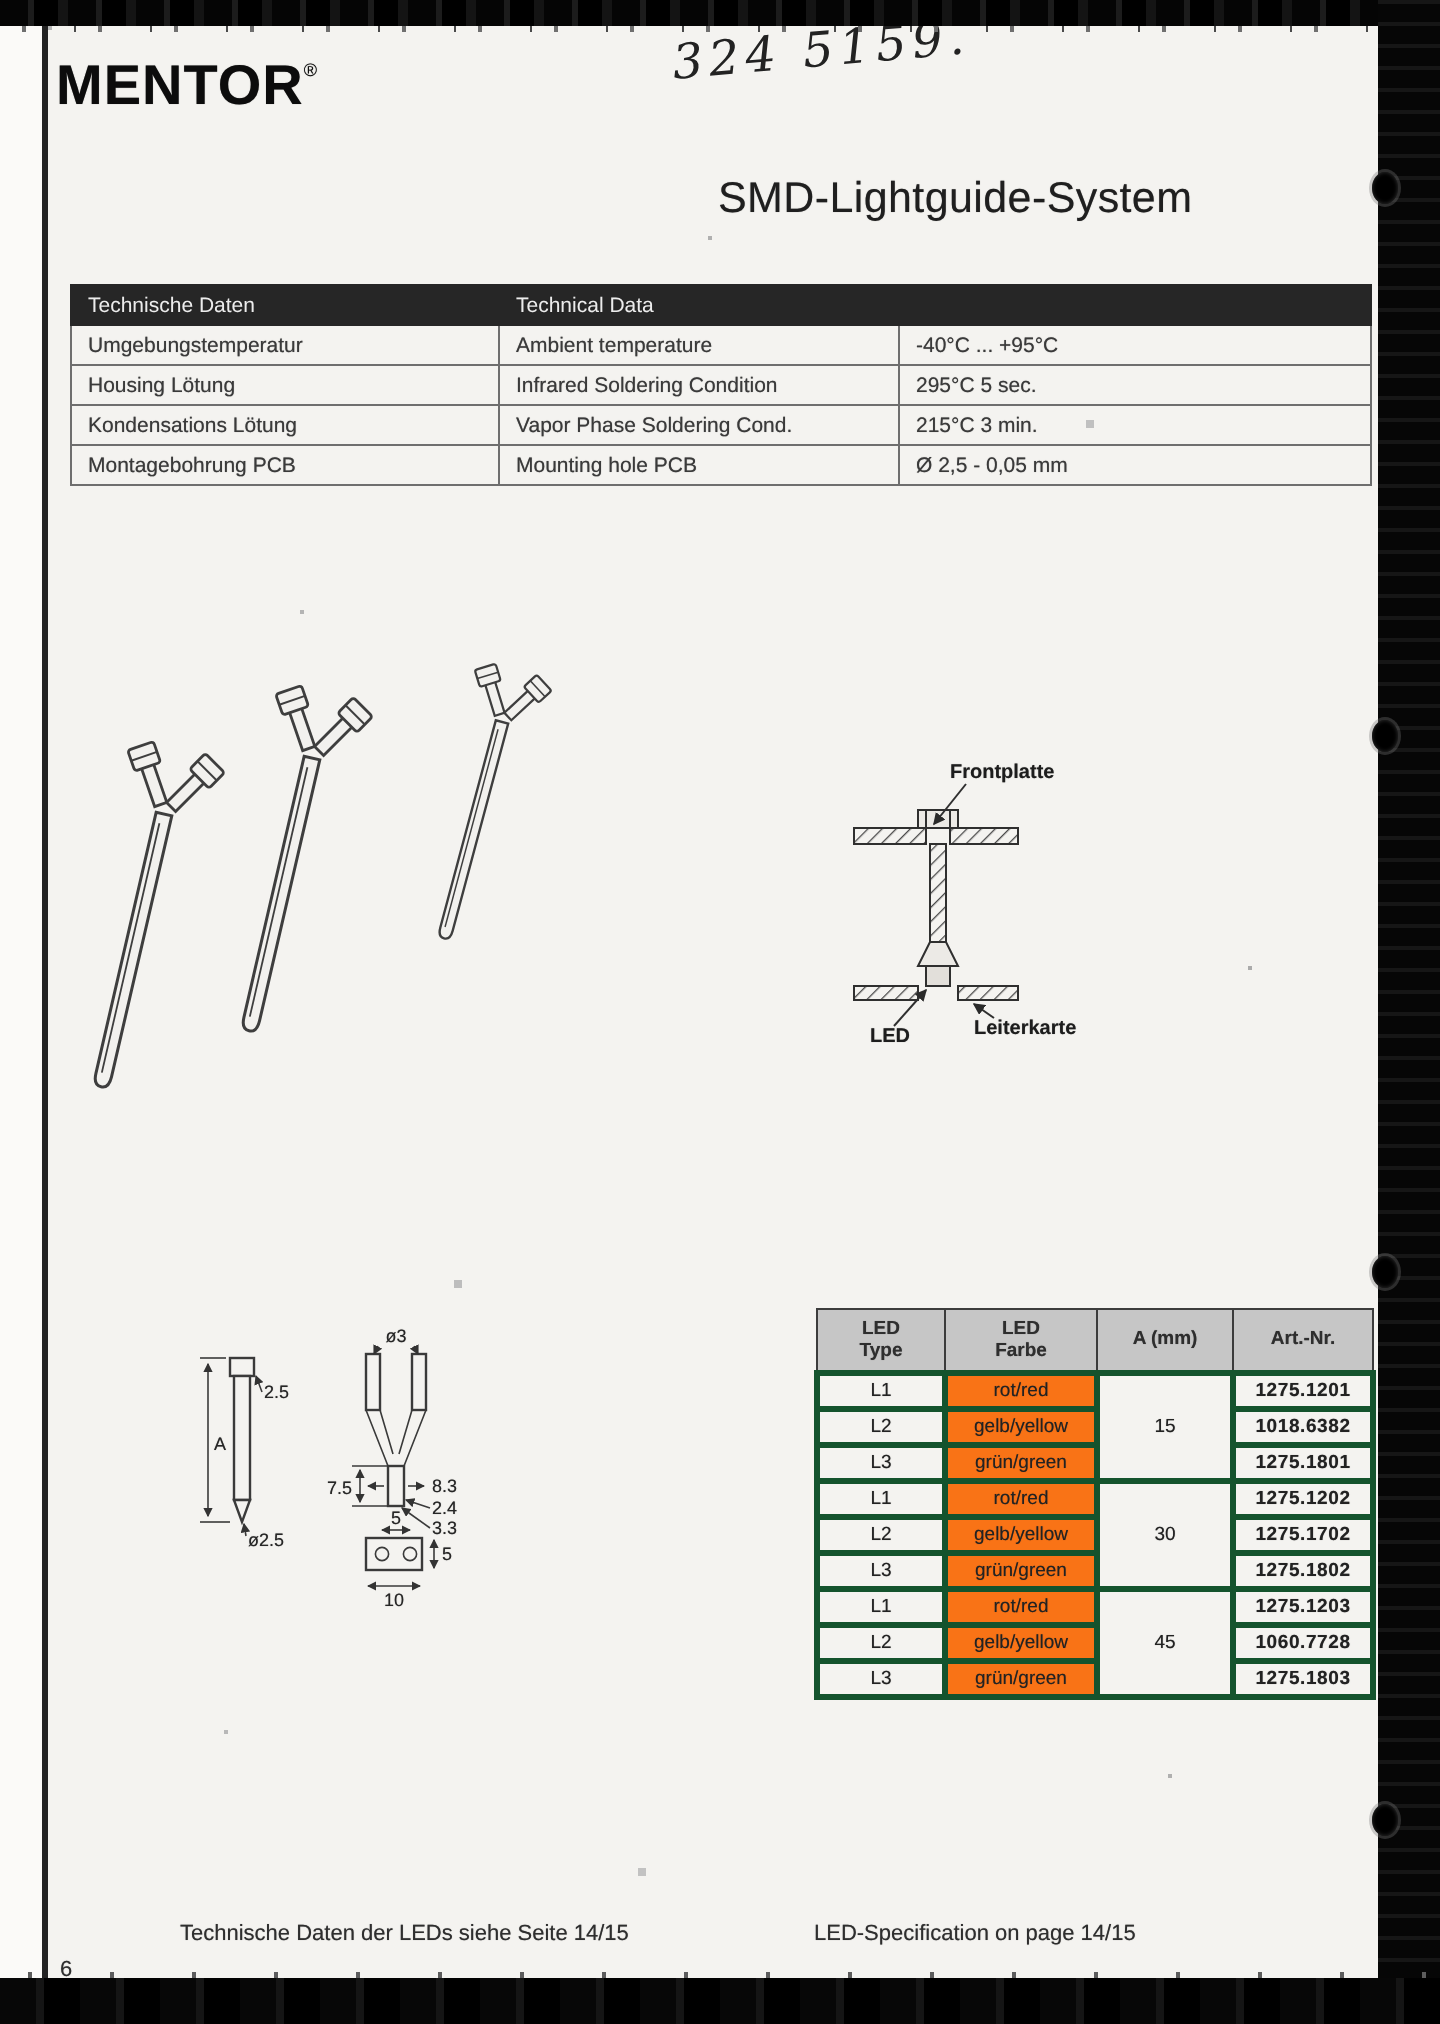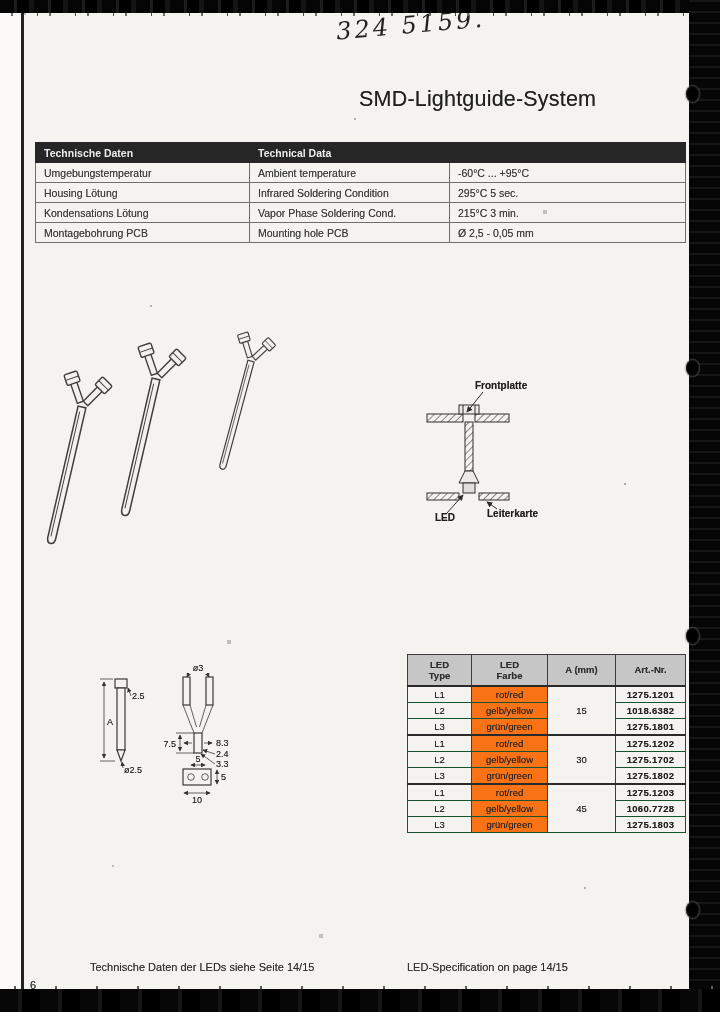--- a/index.html
+++ b/index.html
@@ -26,72 +26,73 @@
     88px 852px 0 0 #b8b8b8,296px 922px 0 1px #c2c2c2,560px 874px 0 0 #b0b0b0}
   .handwriting{position:absolute;left:312px;top:-2px;transform:rotate(-5deg);
     font-family:"DejaVu Serif",serif;font-style:italic;font-size:24px;letter-spacing:3px;color:#222;text-shadow:none}
   .logo{position:absolute;left:4px;top:14px;font-size:28px;font-weight:bold;letter-spacing:.5px;color:#0c0c0c}
   .logo sup{font-size:9px;font-weight:normal;vertical-align:14px;letter-spacing:0}
   .title{position:absolute;top:74px;font-size:21.5px;color:#1f1f1f;letter-spacing:.2px}
   .title.de{left:5px}
   .title.en{left:335px}
   table{border-collapse:collapse}
   .spec-table{position:absolute;left:11px;top:129px;width:650px;font-size:10.5px;table-layout:fixed}
-  .spec-table th{background:#262626;color:#ececec;text-align:left;font-weight:bold;padding:2px 8px;height:15px;border:1px solid #262626}
+  .spec-table th{background:#262626;color:#ececec;text-align:left;font-weight:normal;padding:2px 8px;height:15px;border:1px solid #262626}
   .spec-table td{border:1px solid #6e6e6e;height:17px;padding:1px 8px;color:#3a3a3a;overflow:hidden}
   .lg-svg{position:absolute;left:2px;top:306px}
   .cs-svg{position:absolute;left:363px;top:356px}
   .cs-svg .lbl{font-size:10px;font-weight:bold;fill:#1d1d1d;font-family:"Liberation Sans",sans-serif}
   .cs-svg .ln{stroke:#2f2f2f;stroke-width:1;fill:none}
   .cs-svg .part{stroke:#2f2f2f;stroke-width:1}
   .dim-svg{position:absolute;left:64px;top:648px}
   .dim-svg .part{fill:#f4f3f0;stroke:#3a3a3a;stroke-width:1.2}
   .dim-svg .ln{stroke:#3a3a3a;stroke-width:.8;fill:none}
   .dim-svg text{font-size:9px;fill:#262626;font-family:"Liberation Sans",sans-serif}
   .led-table{position:absolute;left:383px;top:641px;width:278px;font-size:9.5px;text-align:center;table-layout:fixed}
   .led-table th{background:#c6c6c6;border:1px solid #3c3c3c;font-weight:bold;white-space:pre-line;height:30px;line-height:1.2;padding:0 2px}
-  .led-table td{border:1px solid #14532d;height:15px;padding:0 3px;color:#222}
+  .led-table td{border:3px solid #14532d;height:15px;padding:0 3px;color:#222}
   .led-table td.color{background:#f97316}
   .led-table td.art{font-weight:bold;letter-spacing:.3px}
   .led-table tbody{border-top:2px solid #2a2a2a}
   .notes{position:absolute;left:383px;top:824px;font-size:11.5px;line-height:15px;color:#242424}
   .footer-left{position:absolute;left:66px;top:948px;font-size:11px}
   .footer-right{position:absolute;left:383px;top:948px;font-size:11px}
   .page-num{position:absolute;left:6px;top:966px;font-size:11px}
 </style>
 </head>
 <body>
 
 <div class="scan">
   <div class="page">
     <div class="specks"></div>
 
     <div class="handwriting">324 5159.</div>
 
+    <div class="logo"><span>MENTOR</span><sup>®</sup></div>
 
     <div class="title en">SMD-Lightguide-System</div>
 
     <table class="spec-table">
       <colgroup>
           <col style="width:214px">
           <col style="width:200px">
           <col style="width:236px">
         </colgroup>
       <thead>
         <tr>
           <th>Technische Daten</th>
           <th>Technical Data</th>
           <th></th>
         </tr>
       </thead>
       <tbody>
         <tr>
           <td>Umgebungstemperatur</td>
           <td>Ambient temperature</td>
-          <td>-60°C ... +95°C</td>
+          <td>-40°C ... +95°C</td>
         </tr>
         <tr>
           <td>Housing Lötung</td>
           <td>Infrared Soldering Condition</td>
           <td>295°C  5 sec.</td>
         </tr>
         <tr>
           <td>Kondensations Lötung</td>
           <td>Vapor Phase Soldering Cond.</td>
           <td>215°C  3 min.</td>

